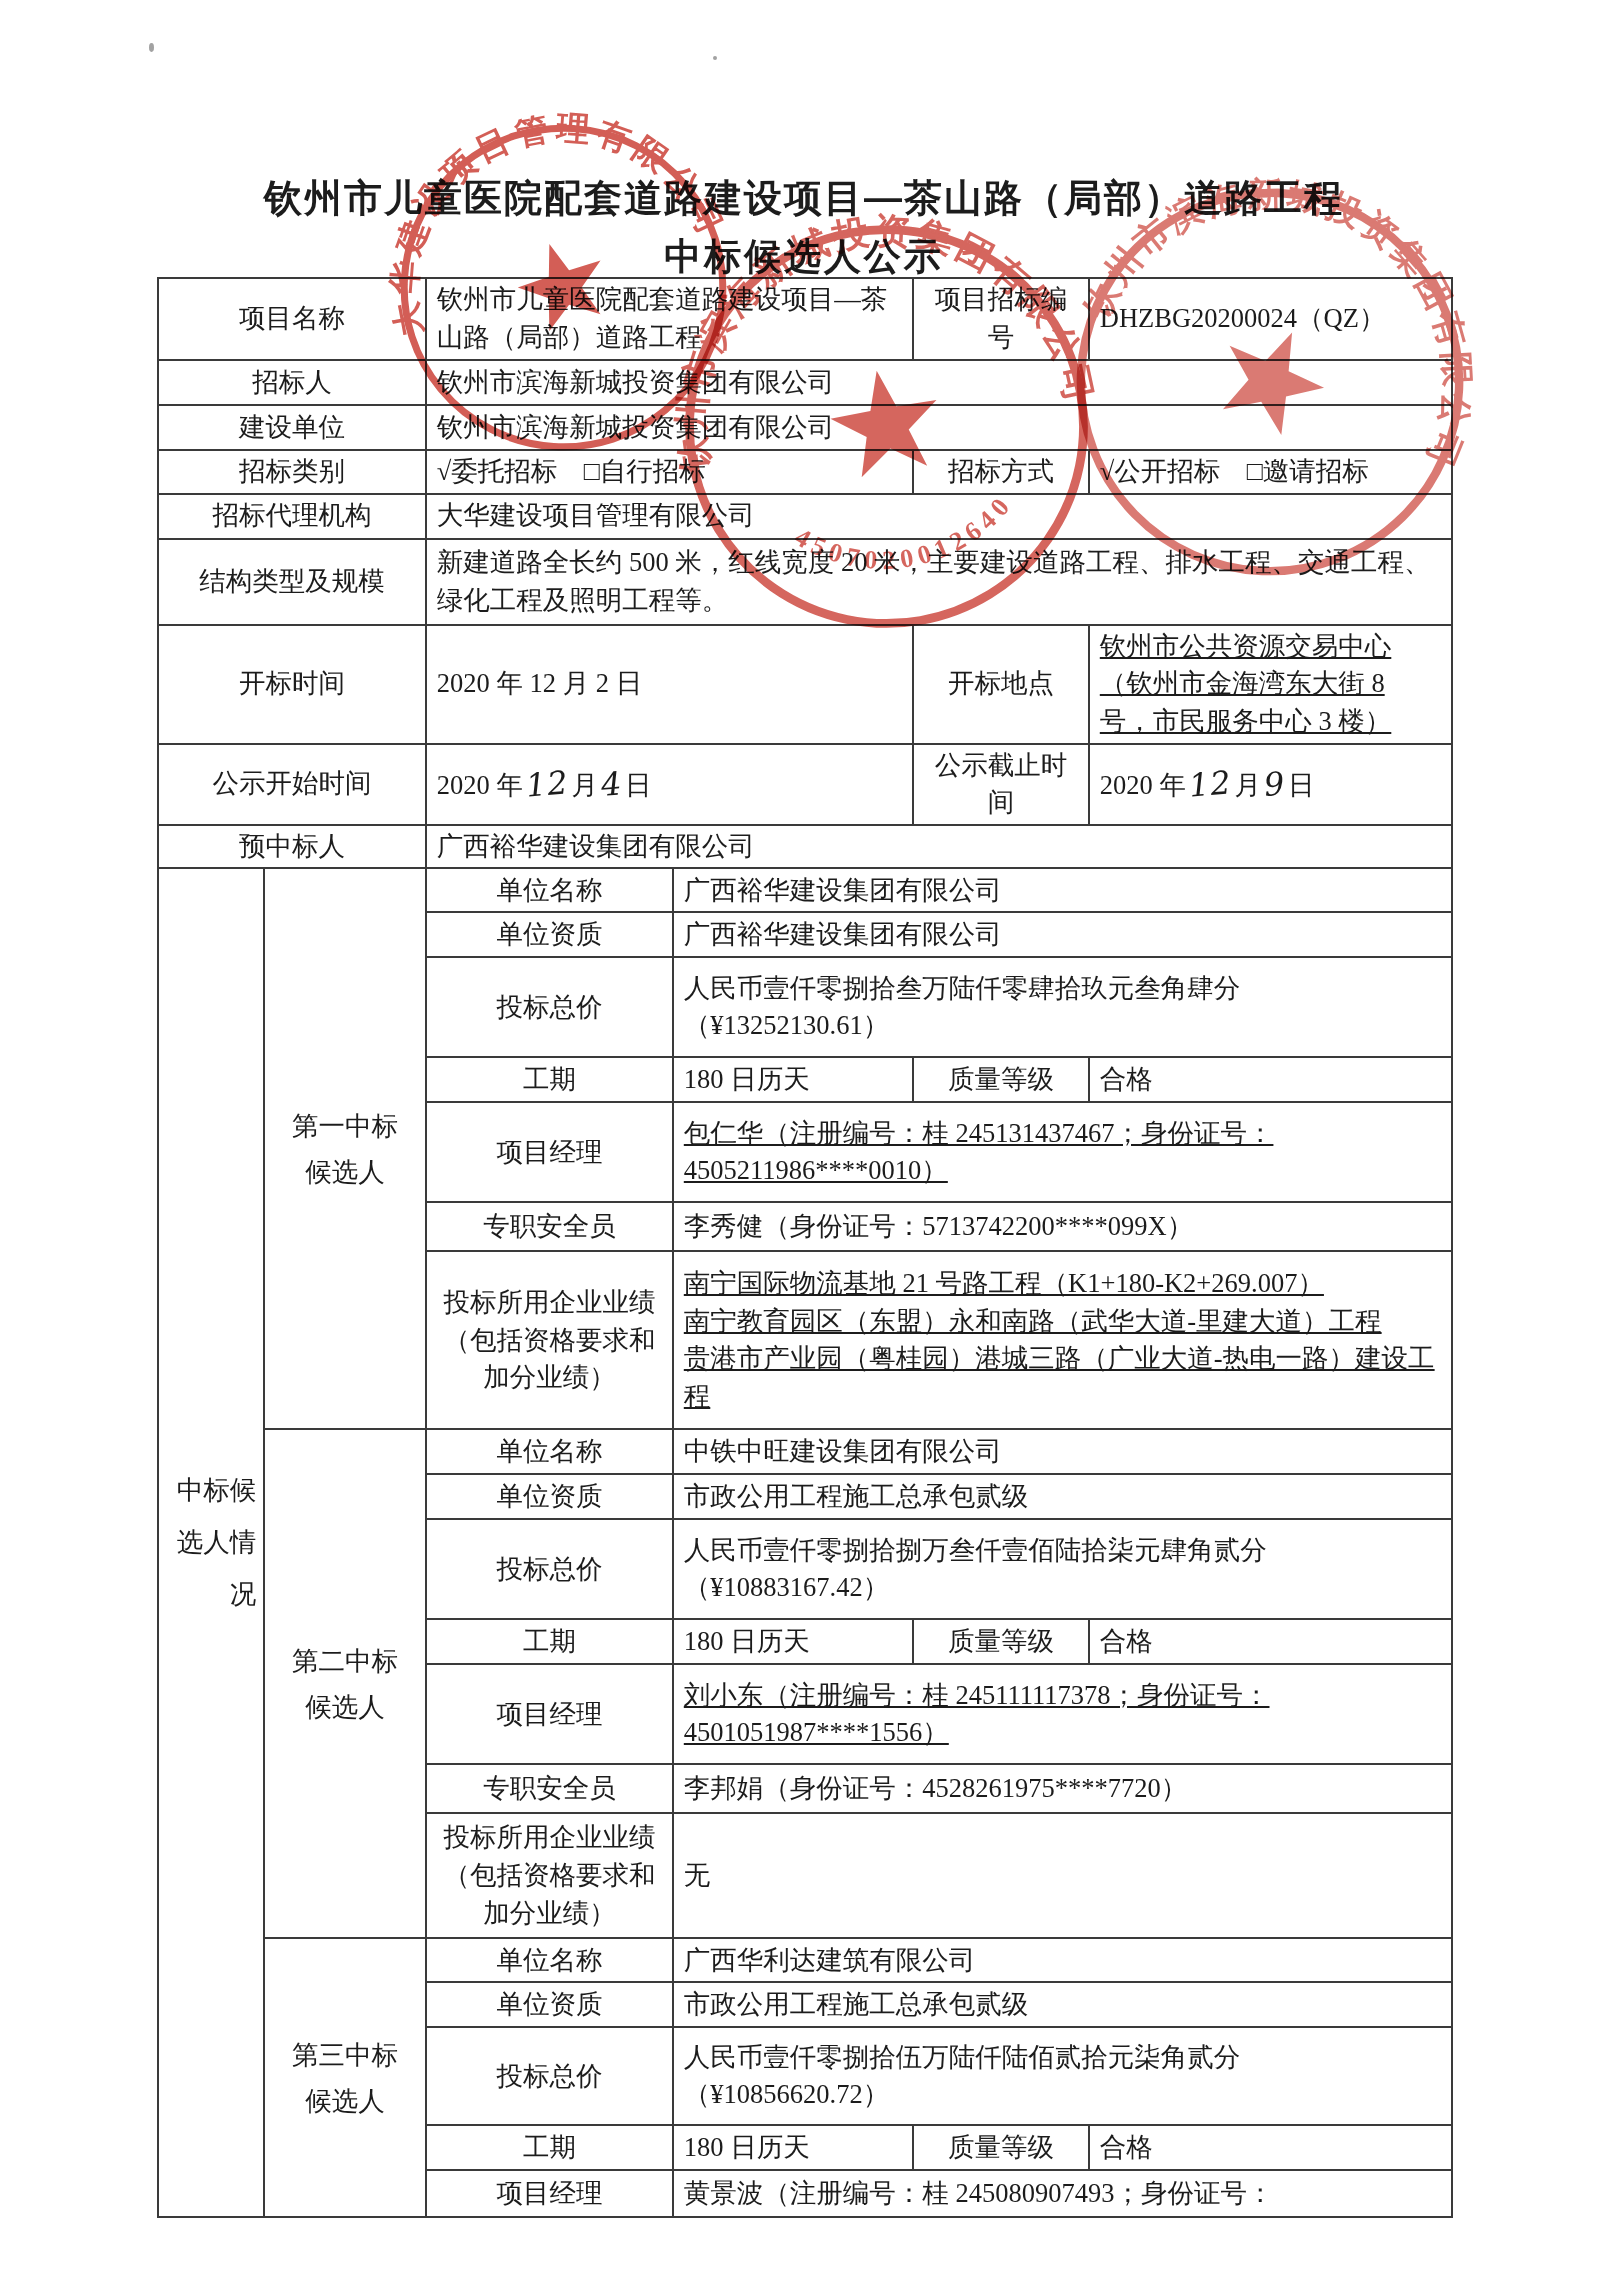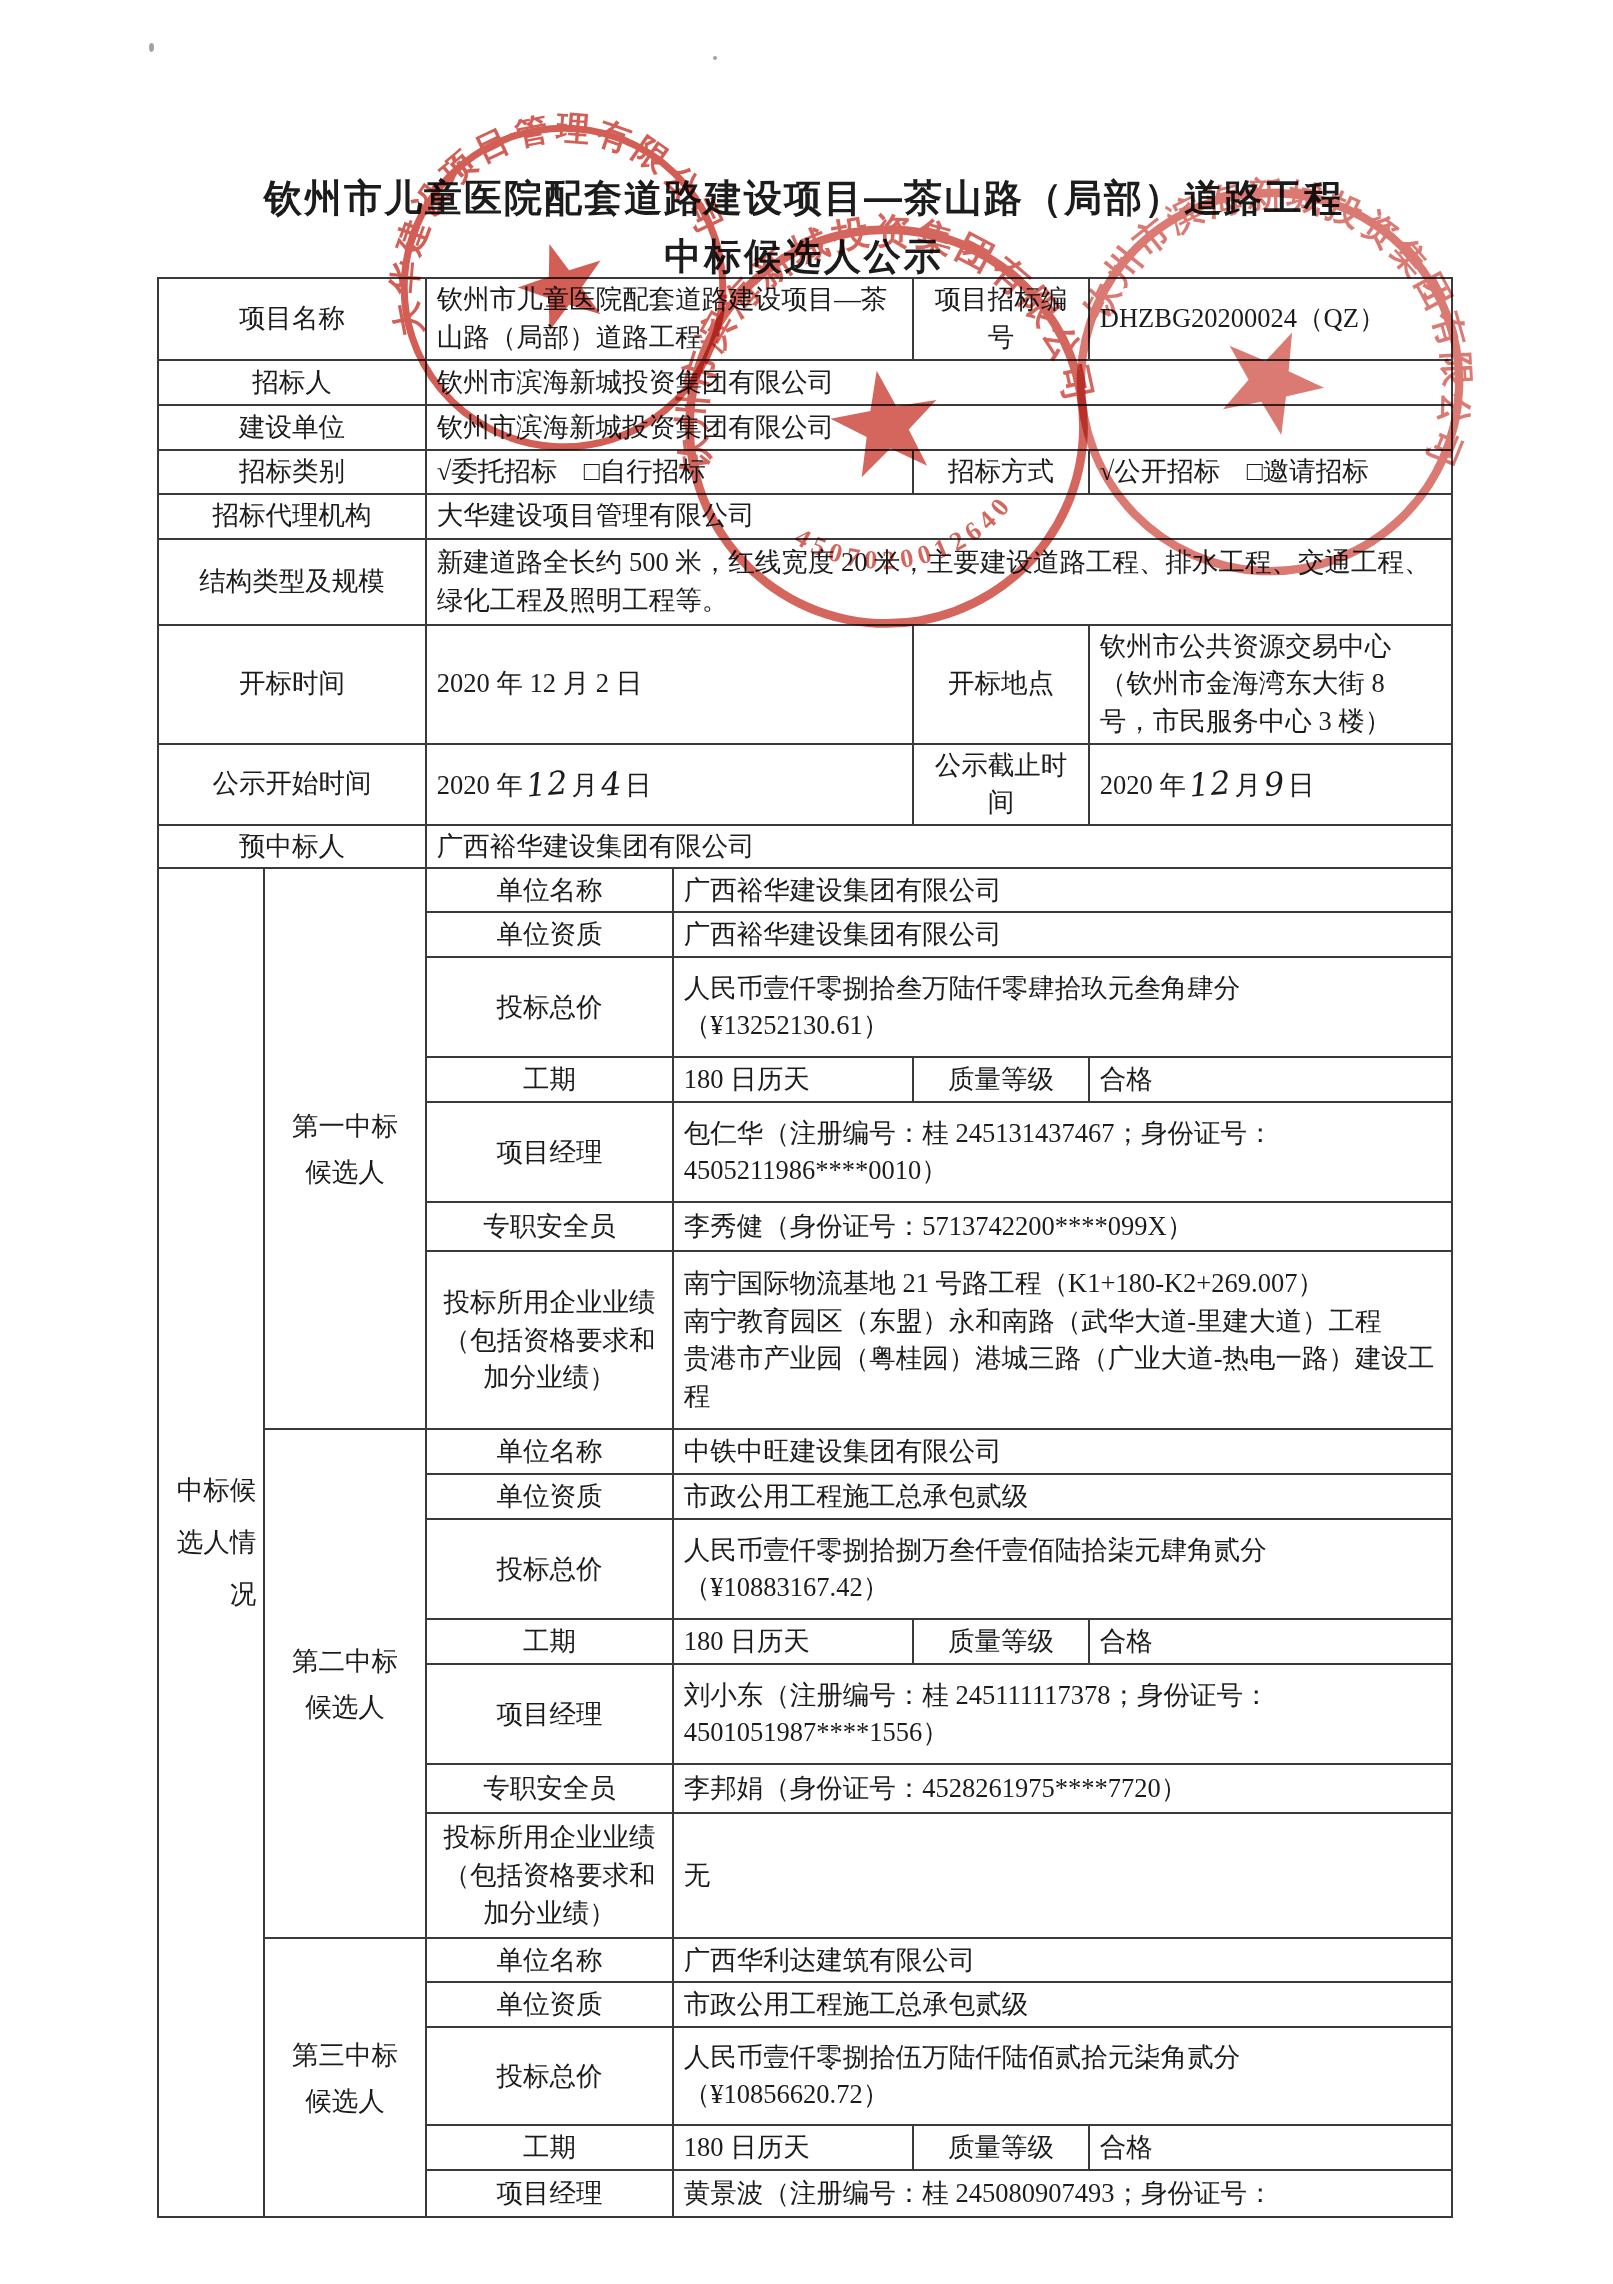--- a/index.html
+++ b/index.html
@@ -27,21 +27,21 @@
   }
   table.doc td{
     border:2px solid #3a3a3a;
     padding:2px 9.8px;
     vertical-align:middle;
     overflow:hidden;
   }
   td.lbl{text-align:center;padding:2px 3.9px;}
   td.val{text-align:left;padding-left:12.7px;}
   td.ctr{text-align:left;}
-  .pre{white-space:pre-line;}
+  .pre{white-space:pre-line;text-decoration:underline;}
   .vblock{width:3.3em;margin:0 auto;line-height:1.95;text-align:right;}
   .rankblock{width:4.3em;margin:16px auto;line-height:1.75;text-align:center;}
   .hw{
     font-family:"DejaVu Serif",serif;
     font-style:italic;
     font-size:32px;
     display:inline-block;
     transform:rotate(-5deg) translateY(1px);
     letter-spacing:1px;
     padding:0 2.9px;

